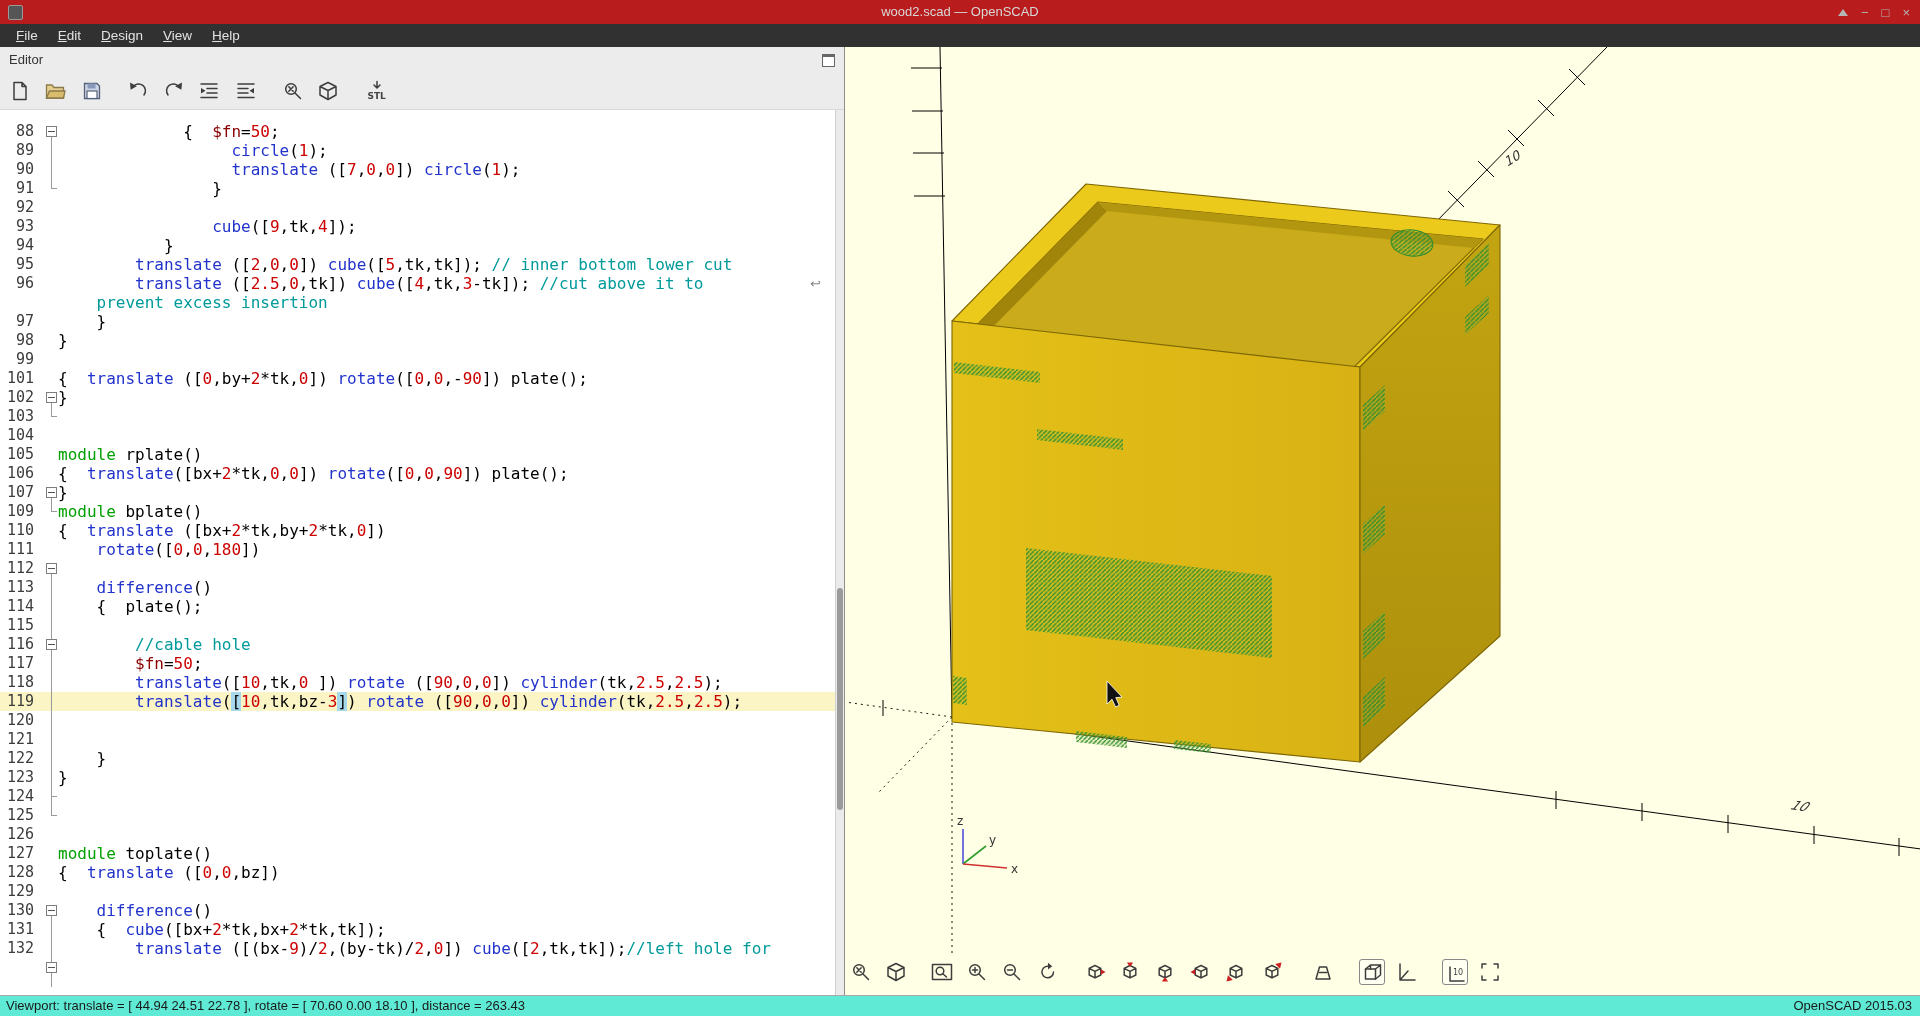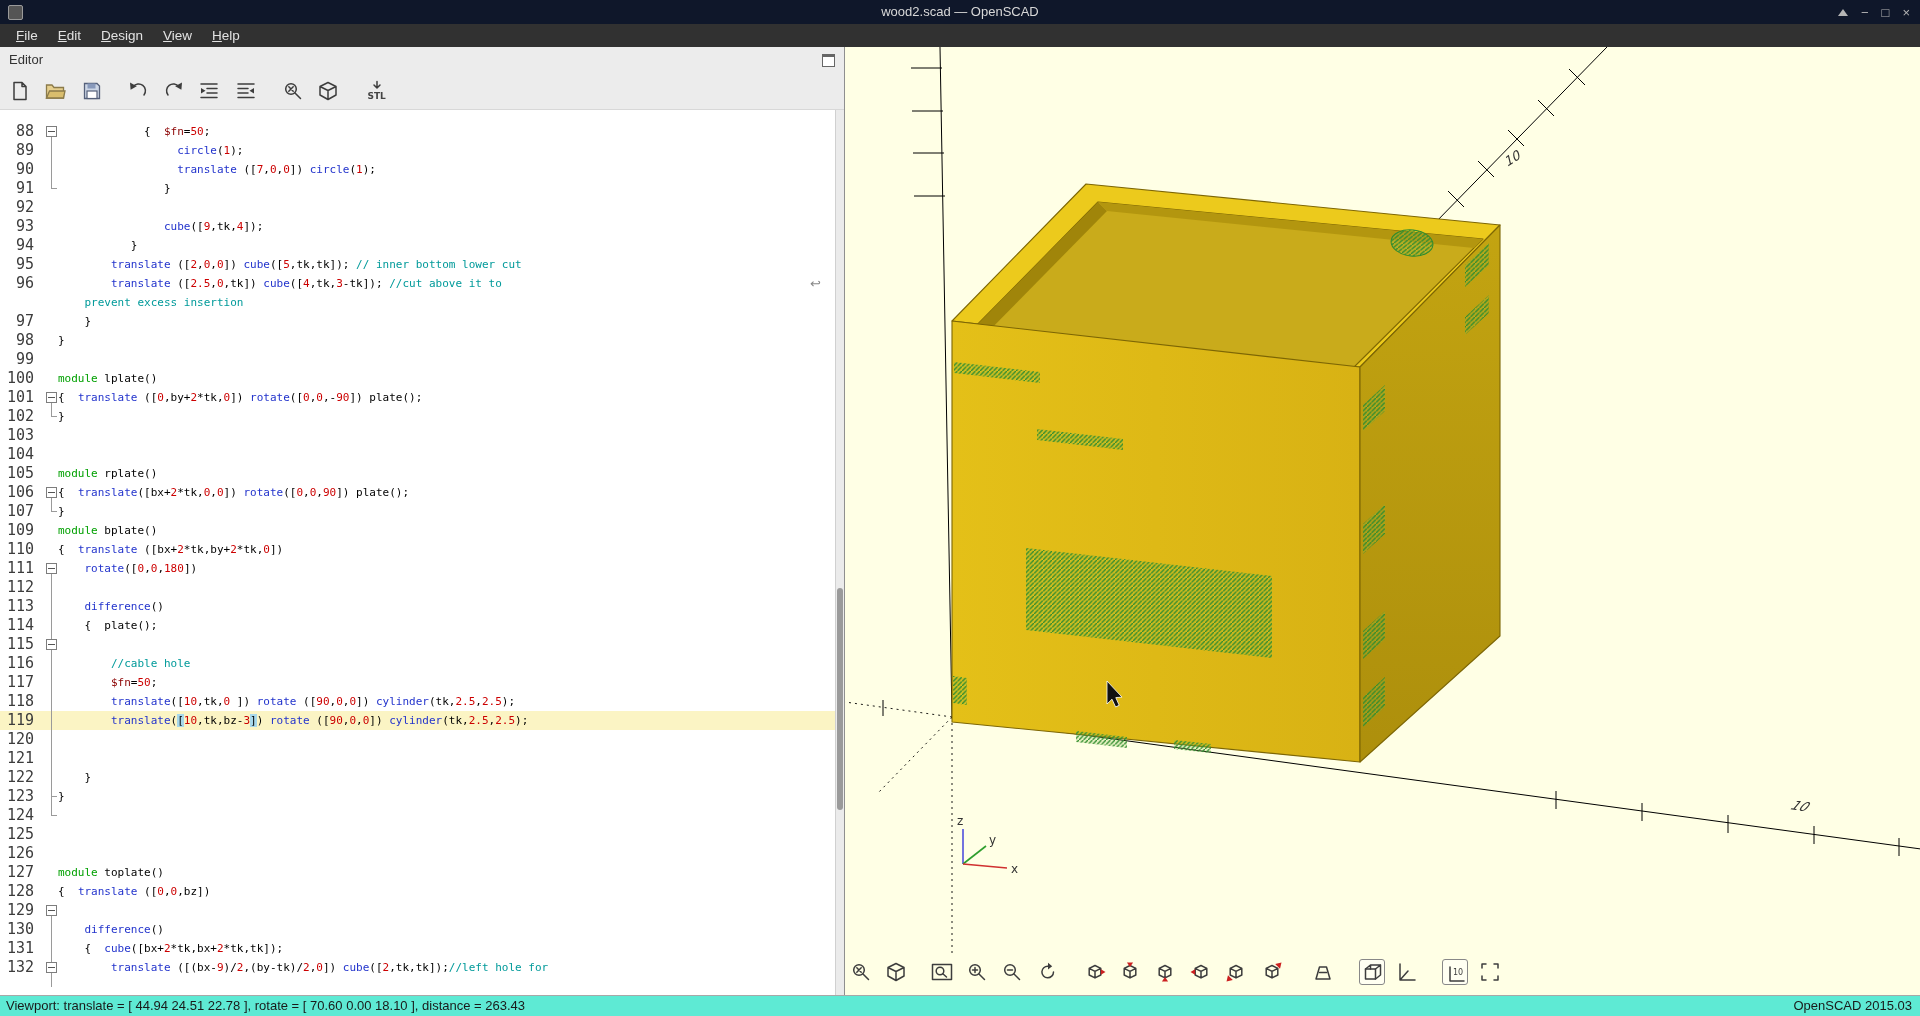--- a/index.html
+++ b/index.html
@@ -1,20 +1,20 @@
 <!DOCTYPE html>
 <html><head>
 <meta charset="utf-8">
 <style>
   html,body{margin:0;padding:0;background:#444;}
   .app{position:relative;width:1920px;height:1016px;overflow:hidden;background:#ececec;
        font-family:"Liberation Sans",sans-serif;-webkit-font-smoothing:antialiased;}
 
   
-  .titlebar{position:absolute;left:0;top:0;width:1920px;height:24px;background:#0f172a;}
+  .titlebar{position:absolute;left:0;top:0;width:1920px;height:24px;background:#b91c1c;}
   .win-icon{position:absolute;left:8px;top:5px;width:13px;height:13px;border:1px solid #9a9a9a;border-radius:2px;background:#555;}
   .win-title{position:absolute;left:0;right:0;top:0;height:24px;line-height:24px;text-align:center;
              color:#d8d8d8;font-size:13px;}
   .win-controls{position:absolute;right:10px;top:0;height:24px;display:flex;align-items:center;gap:13px;}
   .wbtn{color:#b5b5b5;font-size:13px;line-height:1;cursor:default;}
   .tri-up{width:0;height:0;border-left:5px solid transparent;border-right:5px solid transparent;border-bottom:7px solid #b5b5b5;}
 
   
   .menubar{position:absolute;left:0;top:24px;width:1920px;height:23px;background:#313131;display:flex;align-items:stretch;padding-left:6px;box-sizing:border-box;}
   .menu-item{color:#e2e2e2;font-size:13.5px;line-height:23px;padding:0 10px;}
@@ -29,21 +29,21 @@
   .tbtn{position:absolute;top:6px;width:26px;height:26px;border-radius:3px;}
   .tbtn svg{display:block;margin:1px;}
 
   .code-area{position:absolute;left:0;top:63px;right:0;bottom:0;background:#ffffff;overflow:hidden;}
   .code-rows{position:absolute;left:0;top:12px;right:9px;}
   .crow{display:flex;height:19px;white-space:pre;}
   .crow.cur{background:#fbf4c4;}
   .lnum{width:44px;box-sizing:border-box;padding-right:10px;text-align:right;color:#3c3c3c;
         font-family:"DejaVu Sans Mono",monospace;font-size:15px;line-height:19px;}
   .fcol{width:14px;}
-  .ctext{margin:0;font-family:"DejaVu Sans Mono",monospace;font-size:11px;line-height:19px;}
+  .ctext{margin:0;font-family:"DejaVu Sans Mono",monospace;font-size:16px;line-height:19px;}
   .sx-d{color:#000}
   .sx-k{color:#00a000}
   .sx-t{color:#2233cc}
   .sx-n{color:#cc0000}
   .sx-c{color:#009a9a}
   .sx-v{color:#8b0000}
   .sx-h{background:#a7d8eb;color:#000}
   .wrapmark{position:absolute;right:14px;color:#888;font-size:13px;line-height:19px;font-family:"DejaVu Sans",sans-serif;}
   .fold-overlay{position:absolute;left:0;top:0;right:0;bottom:0;pointer-events:none;}
   .fbox{position:absolute;left:46px;width:9px;height:9px;border:1px solid #7d7d7d;background:#fff;box-sizing:content-box;}
@@ -167,21 +167,20 @@
           <div class="crow" style="position: relative;"><div class="lnum">91</div><div class="fcol"></div><pre class="ctext"><span class="sx-d">                }</span></pre></div>
           <div class="crow" style="position: relative;"><div class="lnum">92</div><div class="fcol"></div><pre class="ctext"></pre></div>
           <div class="crow" style="position: relative;"><div class="lnum">93</div><div class="fcol"></div><pre class="ctext"><span class="sx-d">                </span><span class="sx-t">cube</span><span class="sx-d">([</span><span class="sx-n">9</span><span class="sx-d">,tk,</span><span class="sx-n">4</span><span class="sx-d">]);</span></pre></div>
           <div class="crow" style="position: relative;"><div class="lnum">94</div><div class="fcol"></div><pre class="ctext"><span class="sx-d">           }</span></pre></div>
           <div class="crow" style="position: relative;"><div class="lnum">95</div><div class="fcol"></div><pre class="ctext"><span class="sx-d">        </span><span class="sx-t">translate</span><span class="sx-d"> ([</span><span class="sx-n">2</span><span class="sx-d">,</span><span class="sx-n">0</span><span class="sx-d">,</span><span class="sx-n">0</span><span class="sx-d">]) </span><span class="sx-t">cube</span><span class="sx-d">([</span><span class="sx-n">5</span><span class="sx-d">,tk,tk]); </span><span class="sx-c">// inner bottom lower cut</span></pre></div>
           <div class="crow" style="position: relative;"><div class="lnum">96</div><div class="fcol"></div><pre class="ctext"><span class="sx-d">        </span><span class="sx-t">translate</span><span class="sx-d"> ([</span><span class="sx-n">2.5</span><span class="sx-d">,</span><span class="sx-n">0</span><span class="sx-d">,tk]) </span><span class="sx-t">cube</span><span class="sx-d">([</span><span class="sx-n">4</span><span class="sx-d">,tk,</span><span class="sx-n">3</span><span class="sx-d">-tk]); </span><span class="sx-c">//cut above it to</span></pre><span class="wrapmark">↩</span></div>
           <div class="crow" style="position: relative;"><div class="lnum"></div><div class="fcol"></div><pre class="ctext"><span class="sx-d">    </span><span class="sx-c">prevent excess insertion</span></pre></div>
           <div class="crow" style="position: relative;"><div class="lnum">97</div><div class="fcol"></div><pre class="ctext"><span class="sx-d">    }</span></pre></div>
           <div class="crow" style="position: relative;"><div class="lnum">98</div><div class="fcol"></div><pre class="ctext"><span class="sx-d">}</span></pre></div>
           <div class="crow" style="position: relative;"><div class="lnum">99</div><div class="fcol"></div><pre class="ctext"></pre></div>
-          <div class="crow" style="position: relative;"><div class="lnum">100</div><div class="fcol"></div><pre class="ctext"><span class="sx-k">module</span><span class="sx-d"> lplate()</span></pre></div>
           <div class="crow" style="position: relative;"><div class="lnum">101</div><div class="fcol"></div><pre class="ctext"><span class="sx-d">{  </span><span class="sx-t">translate</span><span class="sx-d"> ([</span><span class="sx-n">0</span><span class="sx-d">,by+</span><span class="sx-n">2</span><span class="sx-d">*tk,</span><span class="sx-n">0</span><span class="sx-d">]) </span><span class="sx-t">rotate</span><span class="sx-d">([</span><span class="sx-n">0</span><span class="sx-d">,</span><span class="sx-n">0</span><span class="sx-d">,-</span><span class="sx-n">90</span><span class="sx-d">]) plate();</span></pre></div>
           <div class="crow" style="position: relative;"><div class="lnum">102</div><div class="fcol"></div><pre class="ctext"><span class="sx-d">}</span></pre></div>
           <div class="crow" style="position: relative;"><div class="lnum">103</div><div class="fcol"></div><pre class="ctext"></pre></div>
           <div class="crow" style="position: relative;"><div class="lnum">104</div><div class="fcol"></div><pre class="ctext"></pre></div>
           <div class="crow" style="position: relative;"><div class="lnum">105</div><div class="fcol"></div><pre class="ctext"><span class="sx-k">module</span><span class="sx-d"> rplate()</span></pre></div>
           <div class="crow" style="position: relative;"><div class="lnum">106</div><div class="fcol"></div><pre class="ctext"><span class="sx-d">{  </span><span class="sx-t">translate</span><span class="sx-d">([bx+</span><span class="sx-n">2</span><span class="sx-d">*tk,</span><span class="sx-n">0</span><span class="sx-d">,</span><span class="sx-n">0</span><span class="sx-d">]) </span><span class="sx-t">rotate</span><span class="sx-d">([</span><span class="sx-n">0</span><span class="sx-d">,</span><span class="sx-n">0</span><span class="sx-d">,</span><span class="sx-n">90</span><span class="sx-d">]) plate();</span></pre></div>
           <div class="crow" style="position: relative;"><div class="lnum">107</div><div class="fcol"></div><pre class="ctext"><span class="sx-d">}</span></pre></div>
           <div class="crow" style="position: relative;"><div class="lnum">109</div><div class="fcol"></div><pre class="ctext"><span class="sx-k">module</span><span class="sx-d"> bplate()</span></pre></div>
           <div class="crow" style="position: relative;"><div class="lnum">110</div><div class="fcol"></div><pre class="ctext"><span class="sx-d">{  </span><span class="sx-t">translate</span><span class="sx-d"> ([bx+</span><span class="sx-n">2</span><span class="sx-d">*tk,by+</span><span class="sx-n">2</span><span class="sx-d">*tk,</span><span class="sx-n">0</span><span class="sx-d">])</span></pre></div>
           <div class="crow" style="position: relative;"><div class="lnum">111</div><div class="fcol"></div><pre class="ctext"><span class="sx-d">    </span><span class="sx-t">rotate</span><span class="sx-d">([</span><span class="sx-n">0</span><span class="sx-d">,</span><span class="sx-n">0</span><span class="sx-d">,</span><span class="sx-n">180</span><span class="sx-d">])</span></pre></div>

